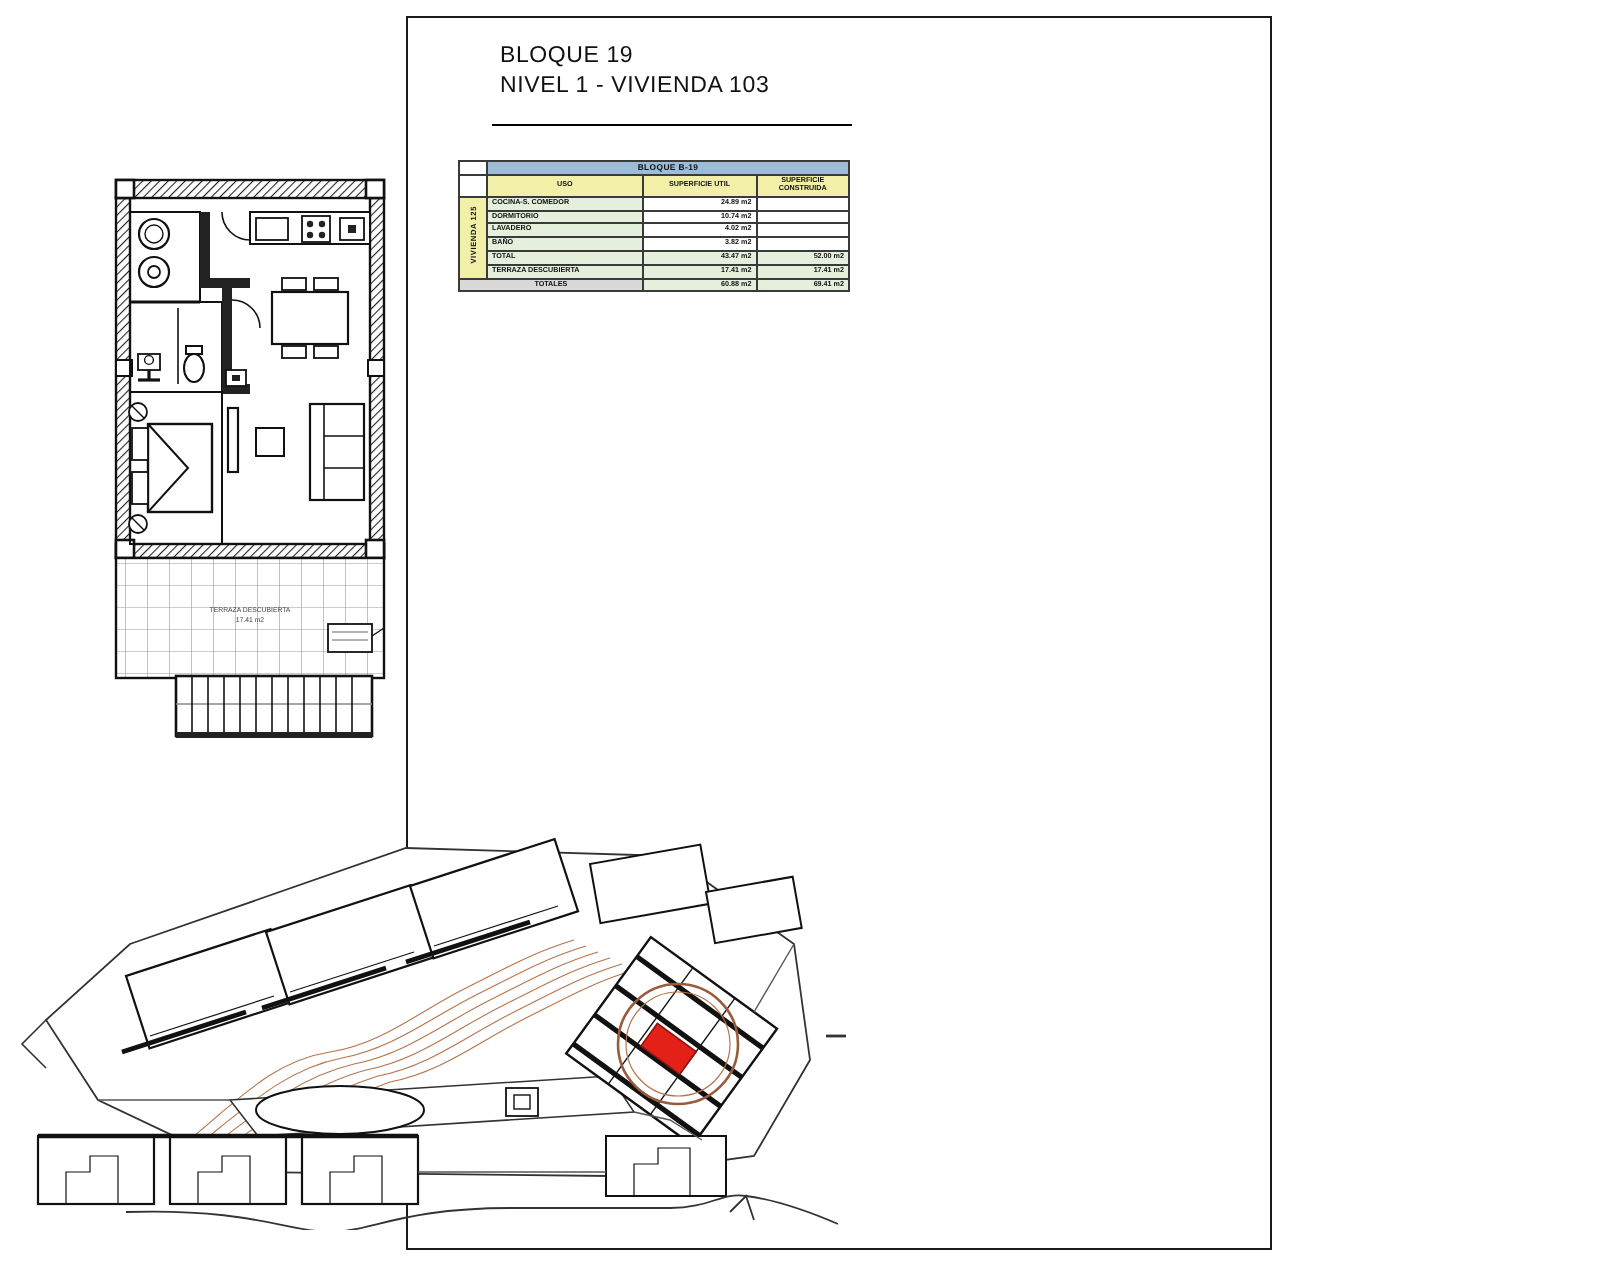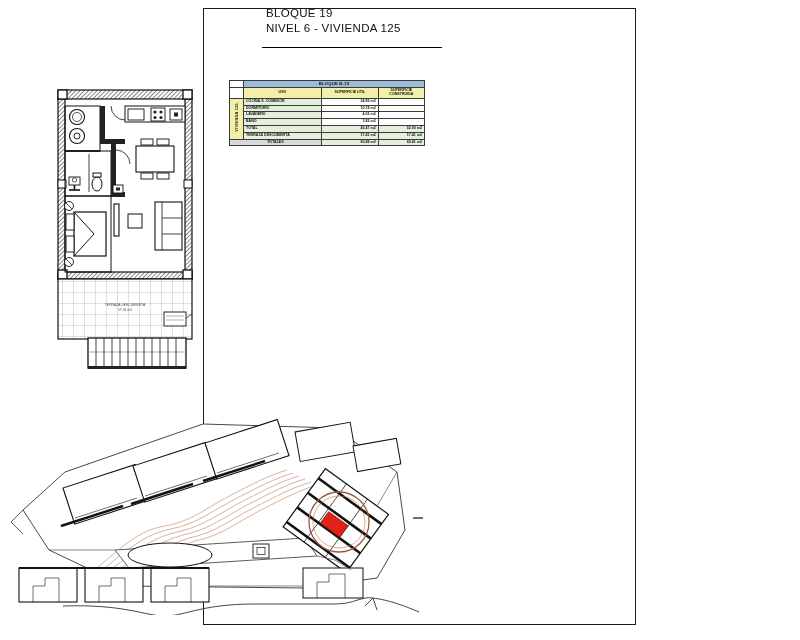--- a/index.html
+++ b/index.html
@@ -3,22 +3,22 @@
 <meta charset="utf-8">
 <style>
   html,body{margin:0;padding:0;background:#ffffff;}
   body{width:800px;height:640px;position:relative;overflow:hidden;
        font-family:"Liberation Sans",sans-serif;color:#111;}
 
   .page-frame{position:absolute;left:203px;top:8px;width:433px;height:617px;
               border:1.6px solid #1a1a1a;background:#fff;box-sizing:border-box;}
 
   
-  .title-block{position:absolute;left:246px;top:6px;width:180px;height:42px;
-               border-bottom:1px solid #000;box-sizing:border-box;padding-left:4px;margin-left:16px;}
+  .title-block{position:absolute;left:246px;top:21px;width:180px;height:42px;
+               border-bottom:1px solid #000;box-sizing:border-box;padding-left:4px;}
   .title-line{font-size:11.5px;letter-spacing:.3px;line-height:15px;white-space:nowrap;}
 
   
   .plan{position:absolute;left:52px;top:84px;width:148px;height:290px;}
   .plan svg{display:block;}
 
   
   .area-table{position:absolute;left:229px;top:80px;width:196px;
               border-collapse:collapse;font-size:3.6px;line-height:1.05;}
   .area-table td,.area-table th{border:.6px solid #3a3a3a;padding:1px 2px;
@@ -40,21 +40,21 @@
   .site{position:absolute;left:5px;top:410px;width:425px;height:205px;}
   .site svg{display:block;}
 </style>
 </head>
 <body>
 
 <div class="page-frame"></div>
 
 <div class="title-block">
   <div class="title-line">BLOQUE 19</div>
-  <div class="title-line">NIVEL 6 - VIVIENDA 125</div>
+  <div class="title-line">NIVEL 1 - VIVIENDA 103</div>
 </div>
 
 <div class="plan">
 <svg width="148" height="290" viewBox="0 0 148 290" xmlns="http://www.w3.org/2000/svg">
   <defs>
     <pattern id="wallhatch" width="3" height="3" patternUnits="userSpaceOnUse" patternTransform="rotate(45)">
       <rect width="3" height="3" fill="#ffffff"></rect>
       <line x1="0" y1="0" x2="0" y2="3" stroke="#222" stroke-width="1.1"></line>
     </pattern>
     <pattern id="tilegrid" width="11" height="11" patternUnits="userSpaceOnUse">

